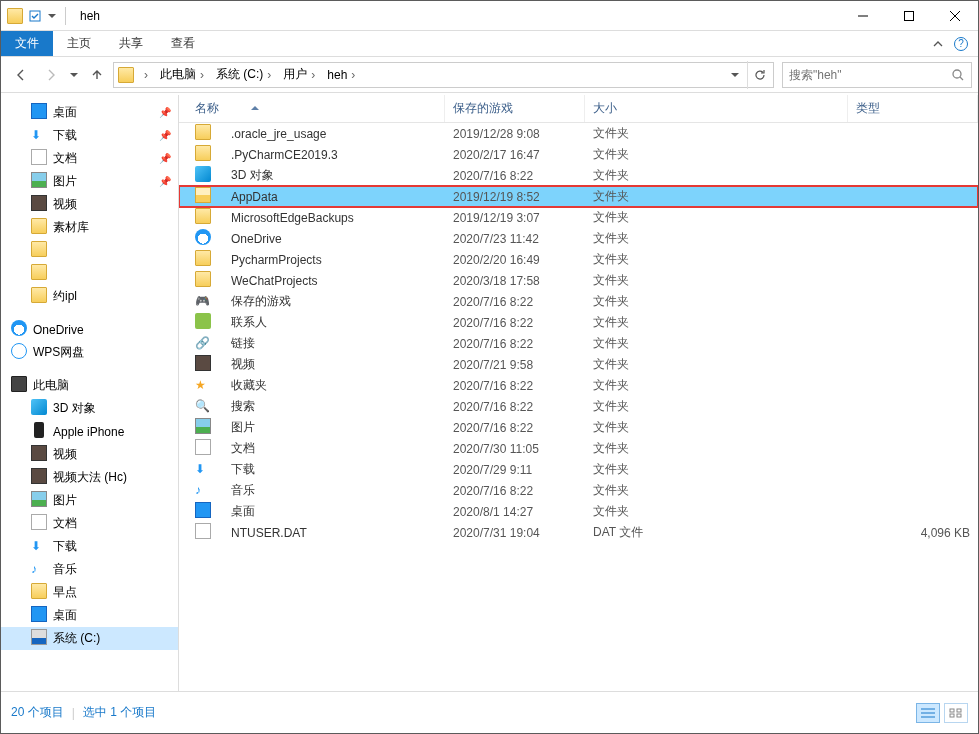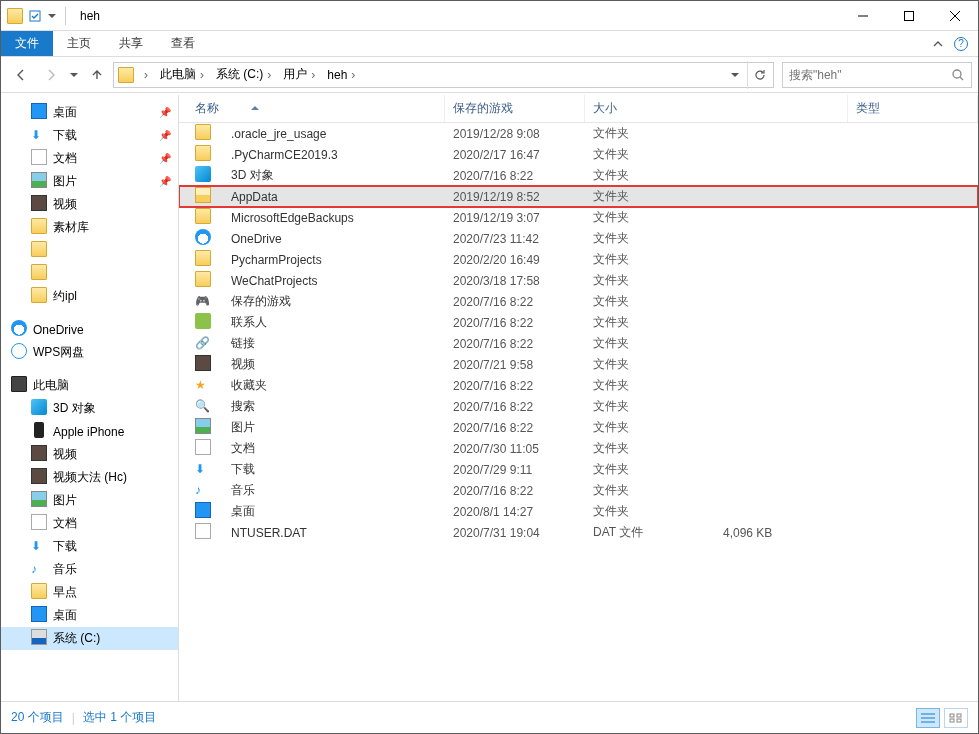--- a/index.html
+++ b/index.html
@@ -36,24 +36,24 @@
 .col.name{width:258px;gap:32px}
 .col.date{width:140px}
 .col.type{width:130px}
 .col.size{flex:1}
 .filelist{flex:1;overflow:auto;position:relative}
 .row{height:21px;display:flex;align-items:center;padding-left:8px;position:relative}
 .row .c{padding:0 8px;overflow:hidden;text-overflow:ellipsis;white-space:nowrap;color:#333}
 .row .c.name{width:258px;display:flex;align-items:center;gap:20px}
 .row .c.date{width:140px;color:#555}
 .row .c.type{width:130px;color:#555}
-.row .c.size{flex:1;color:#555}
-.row.sel{background:#e5e5e5}
+.row .c.size{flex:1;text-align:right;color:#555}
+.row.sel{background:#7dd3fc}
 .row.highlight{outline:2px solid #e53935;outline-offset:-1px}
-.status{position:absolute;bottom:0;left:0;right:0;height:32px;border-top:1px solid #ddd;display:flex;align-items:center;padding:8px 10px;color:#1979ca;background:#fff}
+.status{position:absolute;bottom:0;left:0;right:0;height:42px;border-top:1px solid #ddd;display:flex;align-items:center;padding:8px 10px;color:#1979ca;background:#fff}
 .status .viewbtns{margin-left:auto;display:flex;gap:4px}
 .vbtn{width:24px;height:20px;border:1px solid #b8d6f0;display:flex;align-items:center;justify-content:center}
 .vbtn.active{background:#cce8ff;border:1px solid #7bb5e6}
 .fico{width:16px;height:16px;display:inline-block;flex-shrink:0}
 .f-folder{background:linear-gradient(#ffe9a6,#f7ce5b);border:1px solid #d6a936;border-radius:1px}
 .f-folder-h{background:linear-gradient(#fff0c0 50%,#f7ce5b 50%);border:1px solid #d6a936}
 .f-3d{background:linear-gradient(135deg,#4fc3f7,#0288d1);border-radius:2px}
 .f-cloud{background:radial-gradient(circle at 50% 60%,#fff 40%,#2196f3 41%);border-radius:50%}
 .f-doc{background:#fff;border:1px solid #aaa}
 .f-img{background:linear-gradient(#87ceeb 60%,#4caf50 60%);border:1px solid #888}

